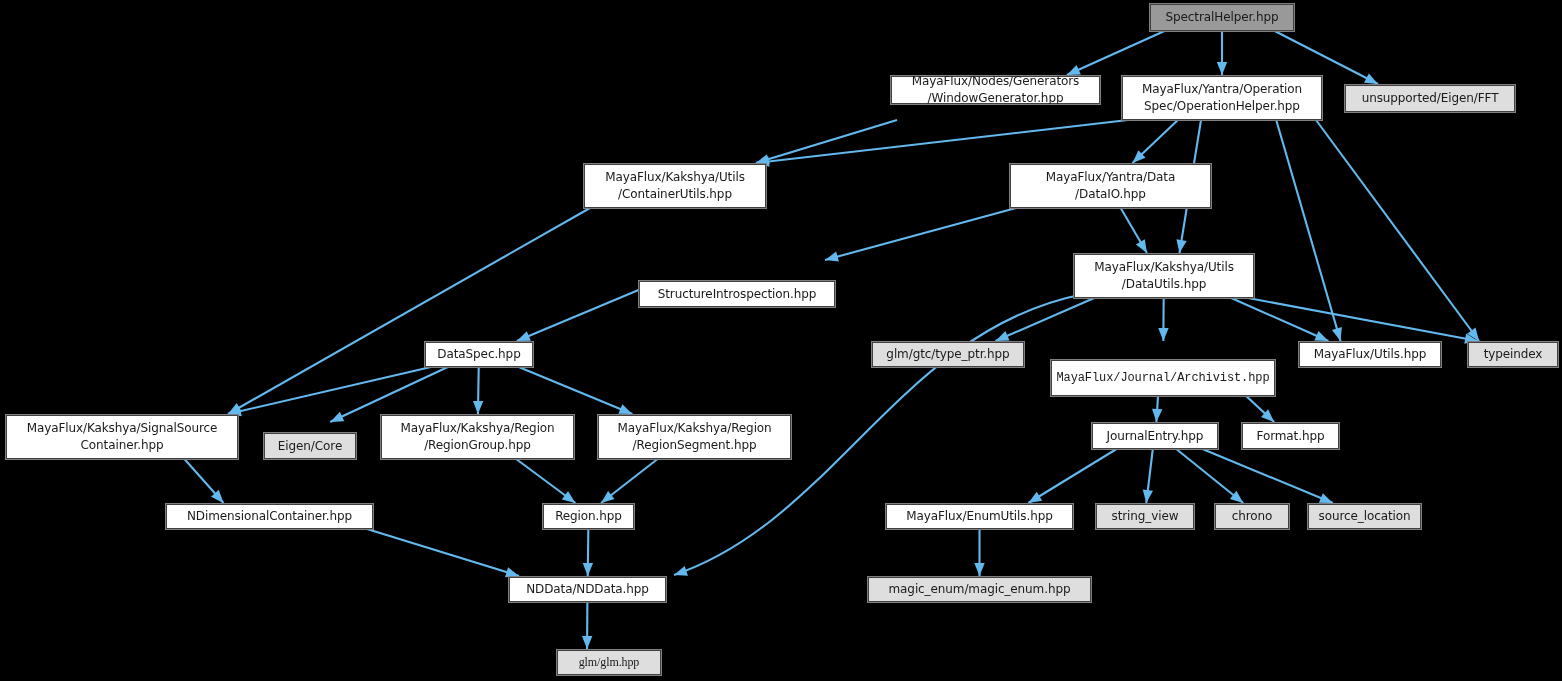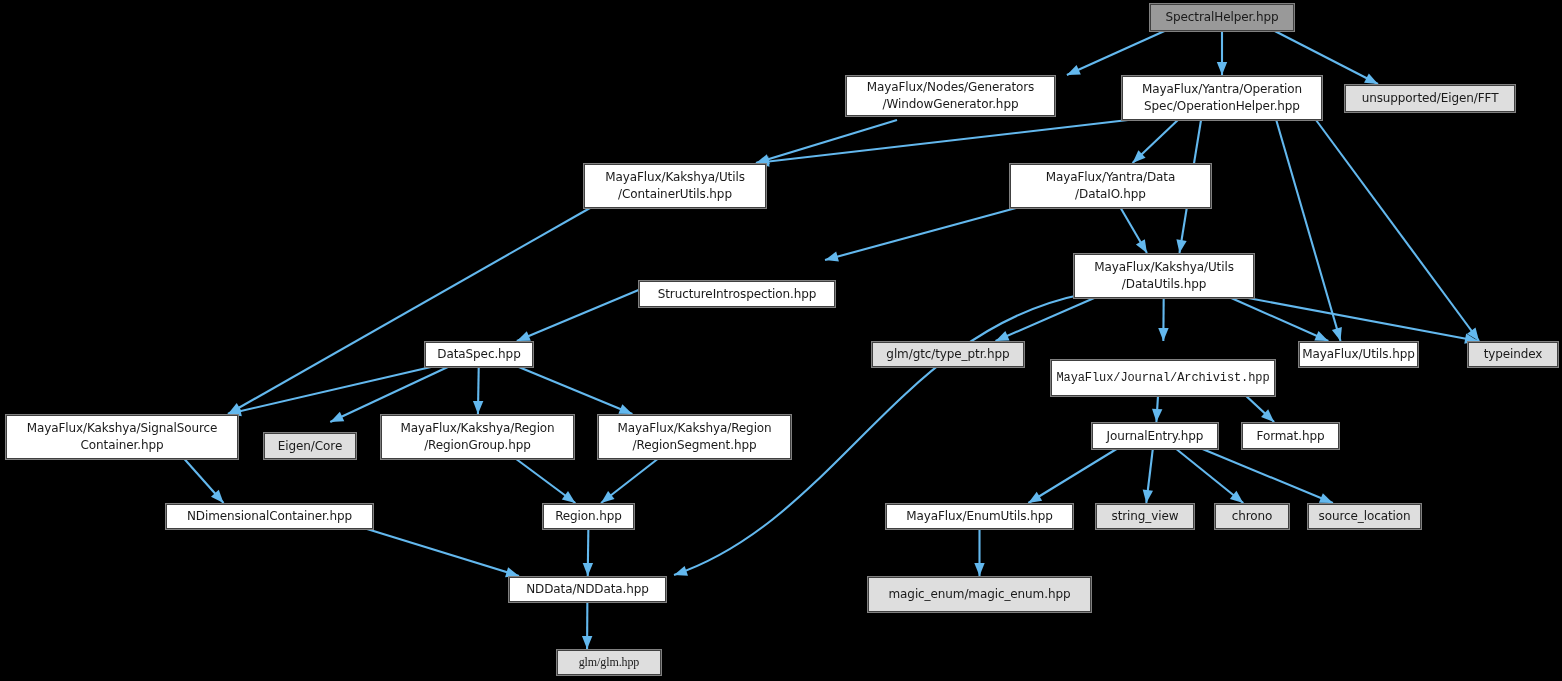--- a/index.html
+++ b/index.html
@@ -117,49 +117,49 @@
       <polygon points="1146.3,503 1142.6927667801522,489.4712207314324 1153.0180581984325,490.7155507228662" fill="#63b8ee"></polygon>
       <polygon points="1243.27,503 1229.8849798374968,498.8913219584175 1236.4109702558303,490.7937019957484" fill="#63b8ee"></polygon>
       <polygon points="1332.8908333333334,503 1318.8904180539505,502.8315600854394 1322.868767037615,493.2225674553988" fill="#63b8ee"></polygon>
       <polygon points="519,576 505.04404986300517,577.1275884771107 508.1163199165825,567.1917363889459" fill="#63b8ee"></polygon>
       <polygon points="587.7283333333334,576 582.7001888795295,562.932568601608 593.0992848656769,563.0696914330238" fill="#63b8ee"></polygon>
       <polygon points="979.5,576 974.3,563 984.7,563" fill="#63b8ee"></polygon>
       <polygon points="587.07,649 581.9504701817801,635.968100121611 592.3502714270747,636.0323967651528" fill="#63b8ee"></polygon>
     </svg>
   <div id="nodes-layer">
       <div class="node fill-root" style="left: 1150px; top: 4px; width: 144px; height: 27px;"><span class="node-label">SpectralHelper.hpp</span></div>
-      <div class="node fill-white" style="left: 846px; top: 76px; width: 209px; height: 40px;"><span class="node-label">MayaFlux/Nodes/Generators
+      <div class="node fill-white" style="left: 891px; top: 76px; width: 209px; height: 28px;"><span class="node-label">MayaFlux/Nodes/Generators
 /WindowGenerator.hpp</span></div>
       <div class="node fill-white" style="left: 1122px; top: 76px; width: 200px; height: 44px;"><span class="node-label">MayaFlux/Yantra/Operation
 Spec/OperationHelper.hpp</span></div>
       <div class="node fill-grey" style="left: 1345px; top: 85px; width: 170px; height: 27px;"><span class="node-label">unsupported/Eigen/FFT</span></div>
       <div class="node fill-white" style="left: 584px; top: 164px; width: 182px; height: 44px;"><span class="node-label">MayaFlux/Kakshya/Utils
 /ContainerUtils.hpp</span></div>
       <div class="node fill-white" style="left: 1010px; top: 164px; width: 201px; height: 44px;"><span class="node-label">MayaFlux/Yantra/Data
 /DataIO.hpp</span></div>
       <div class="node fill-white" style="left: 639px; top: 261px; width: 196px; height: 26px; margin-top: 20px;"><span class="node-label">StructureIntrospection.hpp</span></div>
       <div class="node fill-white" style="left: 1074px; top: 254px; width: 180px; height: 44px;"><span class="node-label">MayaFlux/Kakshya/Utils
 /DataUtils.hpp</span></div>
       <div class="node fill-white" style="left: 425px; top: 342px; width: 108px; height: 25px;"><span class="node-label">DataSpec.hpp</span></div>
       <div class="node fill-grey" style="left: 872px; top: 342px; width: 152px; height: 25px;"><span class="node-label">glm/gtc/type_ptr.hpp</span></div>
       <div class="node fill-white" style="left: 1051px; top: 360px; width: 224px; height: 36px; font-family: Liberation Mono, monospace;"><span class="node-label">MayaFlux/Journal/Archivist.hpp</span></div>
-      <div class="node fill-white" style="left: 1299px; top: 342px; width: 119px; height: 25px;"><span class="node-label">MayaFlux/Utils.hpp</span></div>
+      <div class="node fill-white" style="left: 1299px; top: 342px; width: 142px; height: 25px;"><span class="node-label">MayaFlux/Utils.hpp</span></div>
       <div class="node fill-grey" style="left: 1468px; top: 342px; width: 90px; height: 25px;"><span class="node-label">typeindex</span></div>
       <div class="node fill-white" style="left: 6px; top: 415px; width: 232px; height: 44px;"><span class="node-label">MayaFlux/Kakshya/SignalSource
 Container.hpp</span></div>
       <div class="node fill-grey" style="left: 264px; top: 433px; width: 92px; height: 26px;"><span class="node-label">Eigen/Core</span></div>
       <div class="node fill-white" style="left: 381px; top: 415px; width: 193px; height: 44px;"><span class="node-label">MayaFlux/Kakshya/Region
 /RegionGroup.hpp</span></div>
       <div class="node fill-white" style="left: 598px; top: 415px; width: 193px; height: 44px;"><span class="node-label">MayaFlux/Kakshya/Region
 /RegionSegment.hpp</span></div>
       <div class="node fill-white" style="left: 1092px; top: 423px; width: 126px; height: 26px;"><span class="node-label">JournalEntry.hpp</span></div>
       <div class="node fill-white" style="left: 1242px; top: 423px; width: 97px; height: 26px;"><span class="node-label">Format.hpp</span></div>
       <div class="node fill-white" style="left: 166px; top: 504px; width: 207px; height: 25px;"><span class="node-label">NDimensionalContainer.hpp</span></div>
       <div class="node fill-white" style="left: 543px; top: 504px; width: 91px; height: 25px;"><span class="node-label">Region.hpp</span></div>
       <div class="node fill-white" style="left: 886px; top: 504px; width: 187px; height: 25px;"><span class="node-label">MayaFlux/EnumUtils.hpp</span></div>
       <div class="node fill-grey" style="left: 1096px; top: 504px; width: 98px; height: 25px;"><span class="node-label">string_view</span></div>
       <div class="node fill-grey" style="left: 1215px; top: 504px; width: 74px; height: 25px;"><span class="node-label">chrono</span></div>
       <div class="node fill-grey" style="left: 1308px; top: 504px; width: 113px; height: 25px;"><span class="node-label">source_location</span></div>
       <div class="node fill-white" style="left: 509px; top: 577px; width: 157px; height: 25px;"><span class="node-label">NDData/NDData.hpp</span></div>
-      <div class="node fill-grey" style="left: 868px; top: 577px; width: 223px; height: 35px;"><span class="node-label">magic_enum/magic_enum.hpp</span></div>
+      <div class="node fill-grey" style="left: 868px; top: 577px; width: 223px; height: 25px;"><span class="node-label">magic_enum/magic_enum.hpp</span></div>
       <div class="node fill-grey" style="left: 557px; top: 650px; width: 104px; height: 25px; font-family: Liberation Serif, serif;"><span class="node-label">glm/glm.hpp</span></div>
     </div>
 </div>
 
 </body></html>

